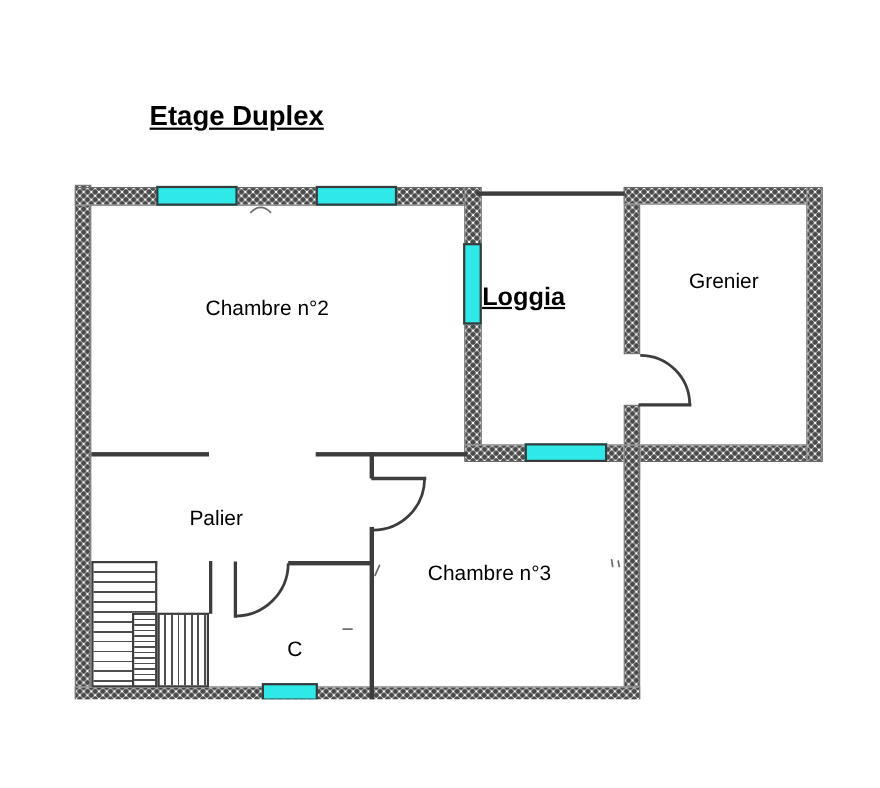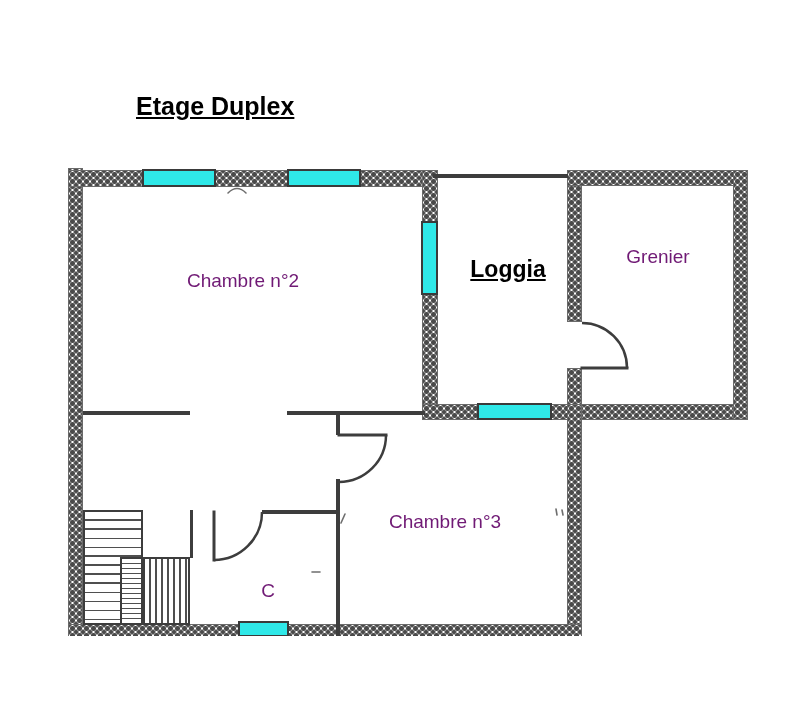--- a/index.html
+++ b/index.html
@@ -26,21 +26,21 @@
     background:var(--window-fill,#2fe8e8);
     border:2px solid var(--window-border,#3a3a3a);
     z-index:4;
   }
   
   .stairs{position:absolute;box-sizing:border-box;border:2px solid var(--line,#3d3d3d);z-index:3;background-color:#fff;}
   .stairs.h{background-image:repeating-linear-gradient(to bottom,#fff 0 7.5px,#4f4f4f 7.5px 9px);}
   .stairs.hd{background-image:repeating-linear-gradient(to bottom,#fff 0 3.6px,#4f4f4f 3.6px 5px);}
   .stairs.v{background-image:repeating-linear-gradient(to right,#fff 0 4.4px,#4f4f4f 4.4px 6px);}
   
-  .room-label{position:absolute;font-size:19px;color:#701a75;text-align:center;z-index:6;white-space:nowrap;}
+  .room-label{position:absolute;font-size:19px;color:#000000;text-align:center;z-index:6;white-space:nowrap;}
   .title{
     position:absolute;left:136px;top:92px;font-size:25px;font-weight:bold;color:#000;
     text-decoration:underline;z-index:6;white-space:nowrap;
   }
   .loggia-label{font-size:23px;font-weight:bold;color:#000;text-decoration:underline;}
   .subline{display:block;text-align:center;line-height:19px;}
   svg.overlay{position:absolute;left:0;top:0;z-index:5;pointer-events:none;}
   svg.overlay .door-leaf{stroke:var(--line,#3d3d3d);stroke-width:3;fill:none;stroke-linecap:square;}
   svg.overlay .door-arc{stroke:var(--line,#3d3d3d);stroke-width:2.5;fill:none;}
   svg.overlay .mark{stroke:#6e6e6e;stroke-width:1.6;fill:none;stroke-linecap:round;}
@@ -90,20 +90,21 @@
     <line class="door-leaf" x1="214" y1="512" x2="214" y2="560"></line>
     <path class="door-arc" d="M214,560 A48,48 0 0 0 262,512"></path>
     <path class="mark" d="M228,193 Q237,184 246,193"></path>
     <path class="mark" d="M345,514 l-4,9"></path>
     <path class="mark" d="M312,572 h8"></path>
     <path class="mark" d="M556,509 l1,6"></path>
     <path class="mark" d="M562,510 l1,5"></path>
   </svg>
 
   <div class="room-label" style="left:158px;top:270px;width:170px;">Chambre n°2</div>
-  <div class="room-label loggia-label" style="left:450px;top:256px;width:116px;">Loggia</div>
+  <div class="room-label loggia-label" style="left:418px;top:256px;width:116px;">Loggia</div>
   <div class="room-label" style="left:598px;top:246px;width:120px;">Grenier</div>
+  <div class="room-label" style="left:139px;top:461px;width:115px;">Palier</div>
   <div class="room-label" style="left:360px;top:511px;width:170px;">Chambre n°3</div>
   <div class="room-label" style="left:198px;top:581px;width:140px;">
     <span class="subline">C</span>
   </div>
 
 </div>
 
 </body></html>

